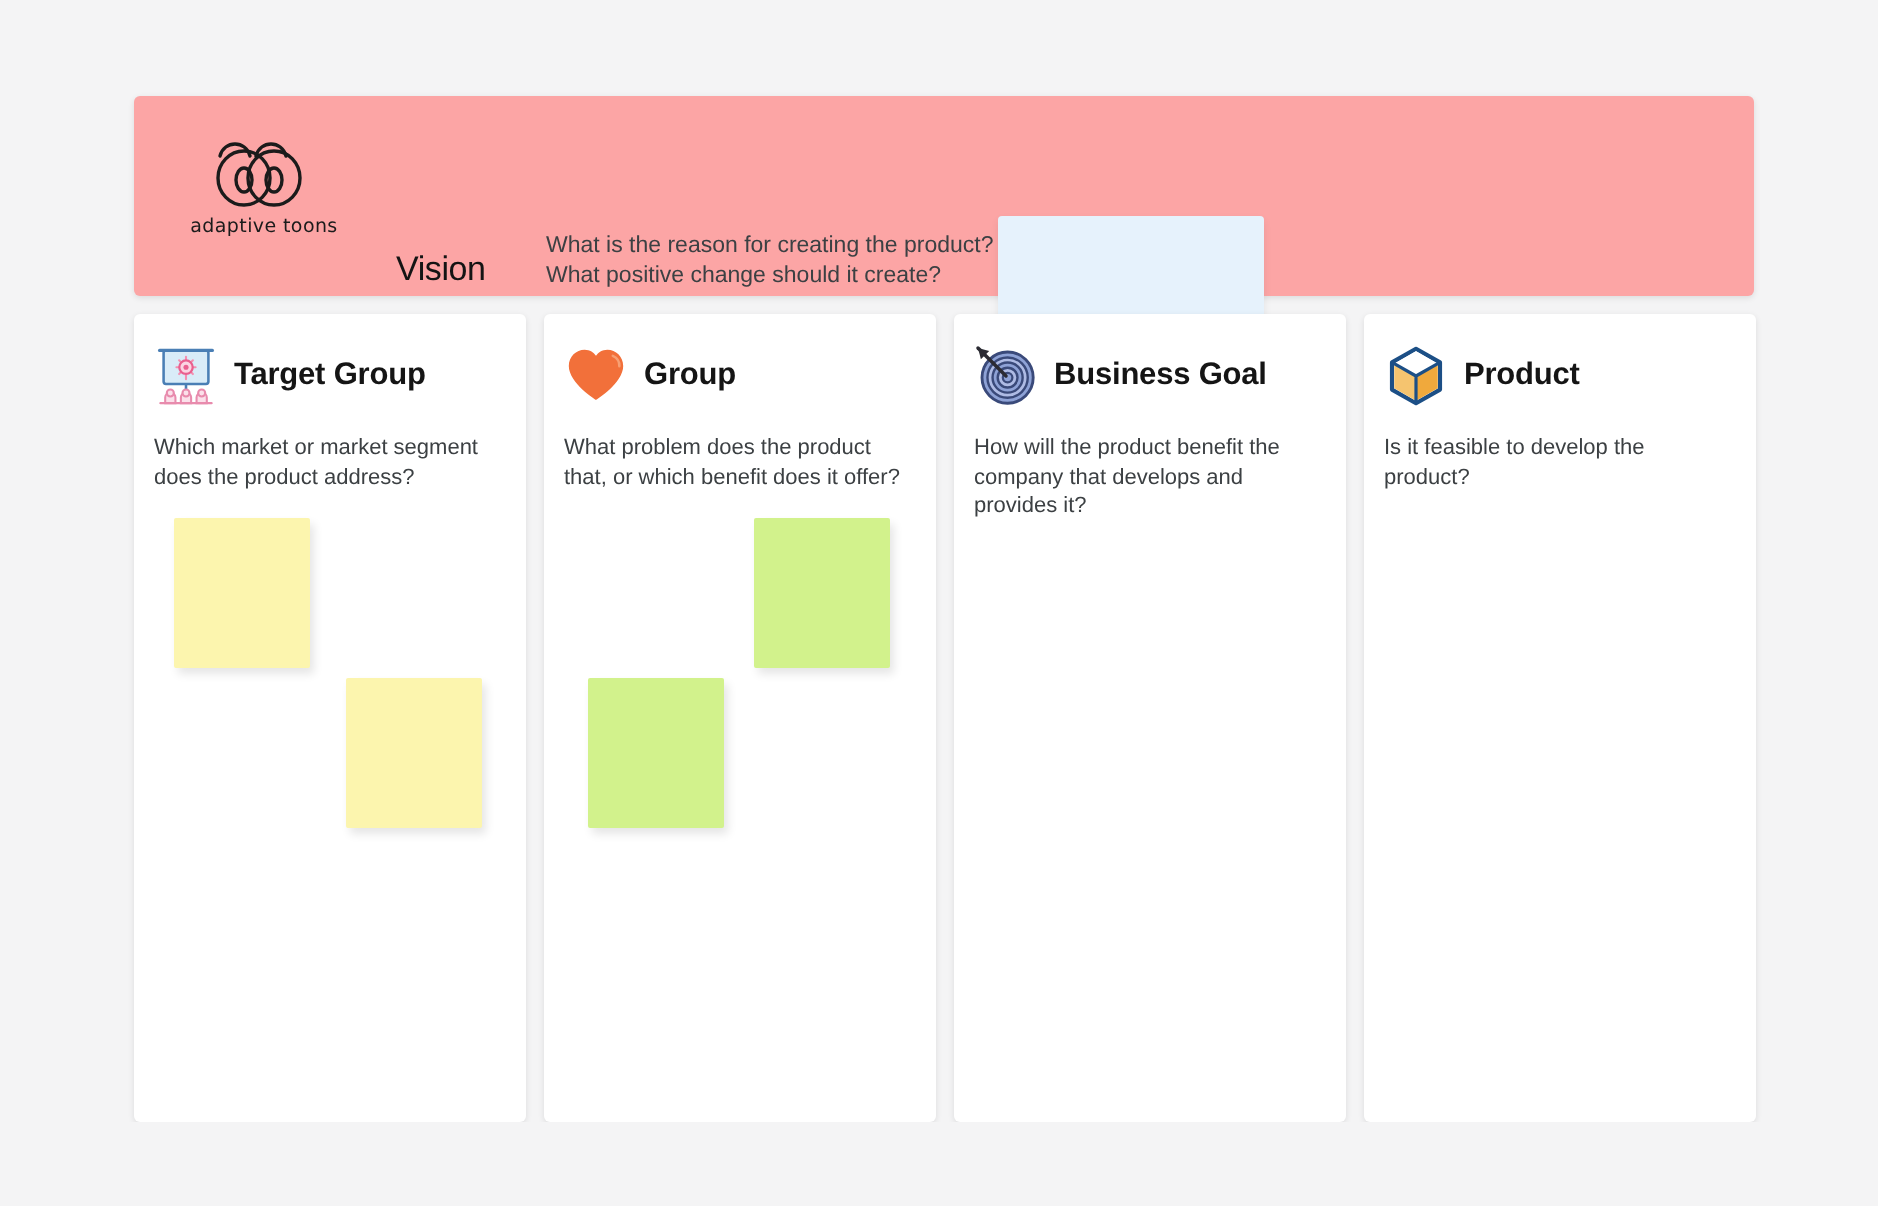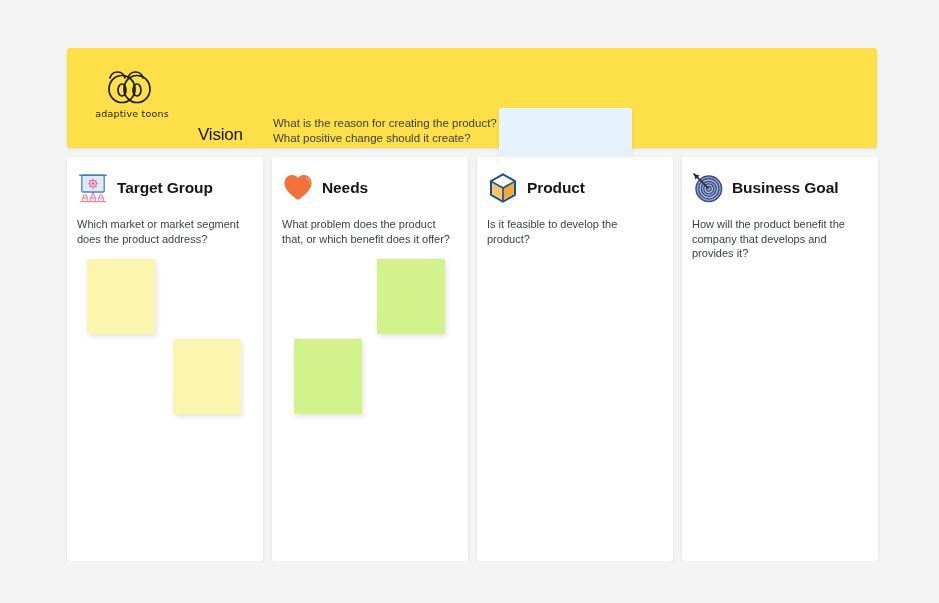--- a/index.html
+++ b/index.html
@@ -32,21 +32,21 @@
     letter-spacing: 2px;
     white-space: nowrap;
     user-select: none;
   }
 
   
   .vision-card {
     position: absolute;
     left: 67px; top: 48px;
     width: 810px; height: 100px;
-    background: #fde047;
+    background: #fca5a5;
     border-radius: 3px;
     box-shadow: 0 1px 3px rgba(0,0,0,0.10);
   }
 
   .logo-block {
     position: absolute;
     left: 9px; top: 19px;
     width: 112px;
     text-align: center;
   }
@@ -237,54 +237,54 @@
     <div class="note yellow n-tg-1"></div>
     <div class="note yellow n-tg-2"></div>
   </div>
 
   <div class="column">
     <div class="col-header">
       <svg class="col-icon" viewBox="0 0 40 40">
         <path d="M20 35 C20 35 3 24.5 3 13.8 C3 7.8 7.6 3.6 12.9 3.6 C16.2 3.6 18.7 5.4 20 7.4 C21.3 5.4 23.8 3.6 27.1 3.6 C32.4 3.6 37 7.8 37 13.8 C37 24.5 20 35 20 35 Z" fill="#f2703a"></path>
         <path d="M30.5 7.4 C33.2 8.6 34.7 11.2 34.6 13.9" fill="none" stroke="#f8a77e" stroke-width="1.6" stroke-linecap="round" opacity="0.85"></path>
       </svg>
-      <span class="col-title">Needs</span>
+      <span class="col-title">Group</span>
     </div>
     <div class="col-prompt">What problem does the product that, or which benefit does it offer?</div>
     <div class="note green n-nd-1"></div>
     <div class="note green n-nd-2"></div>
-  </div>
-
-  <div class="column">
-    <div class="col-header">
-      <svg class="col-icon" viewBox="0 0 40 40">
-        <path d="M20 3 L35 11.5 V28.5 L20 37 L5 28.5 V11.5 Z" fill="#ffffff" stroke="#1c4f86" stroke-width="2.6" stroke-linejoin="round"></path>
-        <path d="M20 20 L33.6 12.3 V27.7 L20 35.4 Z" fill="#f0a93c"></path>
-        <path d="M20 20 L6.4 12.3 V27.7 L20 35.4 Z" fill="#f5c46f"></path>
-        <path d="M20 20 L6.4 12.3 L20 4.6 L33.6 12.3 Z" fill="#ffffff"></path>
-        <path d="M20 20 L33.6 12.3 M20 20 L6.4 12.3 M20 20 V35.4" fill="none" stroke="#1c4f86" stroke-width="2" stroke-linejoin="round" stroke-linecap="round"></path>
-      </svg>
-      <span class="col-title">Product</span>
-    </div>
-    <div class="col-prompt">Is it feasible to develop the product?</div>
   </div>
 
   <div class="column">
     <div class="col-header">
       <svg class="col-icon" viewBox="0 0 40 40">
         <circle cx="21" cy="21" r="16" fill="#8ea2d6" stroke="#3a4a7a" stroke-width="1.8"></circle>
         <circle cx="21" cy="21" r="12.6" fill="#aebbe4" stroke="#3a4a7a" stroke-width="1.5"></circle>
         <circle cx="21" cy="21" r="9.4" fill="#8ea2d6" stroke="#3a4a7a" stroke-width="1.5"></circle>
         <circle cx="21" cy="21" r="6.2" fill="#aebbe4" stroke="#3a4a7a" stroke-width="1.5"></circle>
         <circle cx="21" cy="21" r="3" fill="#8ea2d6" stroke="#3a4a7a" stroke-width="1.4"></circle>
         <line x1="2.5" y1="2.5" x2="20" y2="20" stroke="#2b2b33" stroke-width="2.2" stroke-linecap="round"></line>
         <path d="M2.5 2.5 L9.5 4.3 L4.3 9.5 Z" fill="#2b2b33"></path>
       </svg>
       <span class="col-title">Business Goal</span>
     </div>
     <div class="col-prompt">How will the product benefit the company that develops and provides it?</div>
   </div>
 
+  <div class="column">
+    <div class="col-header">
+      <svg class="col-icon" viewBox="0 0 40 40">
+        <path d="M20 3 L35 11.5 V28.5 L20 37 L5 28.5 V11.5 Z" fill="#ffffff" stroke="#1c4f86" stroke-width="2.6" stroke-linejoin="round"></path>
+        <path d="M20 20 L33.6 12.3 V27.7 L20 35.4 Z" fill="#f0a93c"></path>
+        <path d="M20 20 L6.4 12.3 V27.7 L20 35.4 Z" fill="#f5c46f"></path>
+        <path d="M20 20 L6.4 12.3 L20 4.6 L33.6 12.3 Z" fill="#ffffff"></path>
+        <path d="M20 20 L33.6 12.3 M20 20 L6.4 12.3 M20 20 V35.4" fill="none" stroke="#1c4f86" stroke-width="2" stroke-linejoin="round" stroke-linecap="round"></path>
+      </svg>
+      <span class="col-title">Product</span>
+    </div>
+    <div class="col-prompt">Is it feasible to develop the product?</div>
+  </div>
+
 </div>
 
 <div class="bottom-strip">
   <div class="ghost-text"></div>
 </div>
 
 </body></html>

